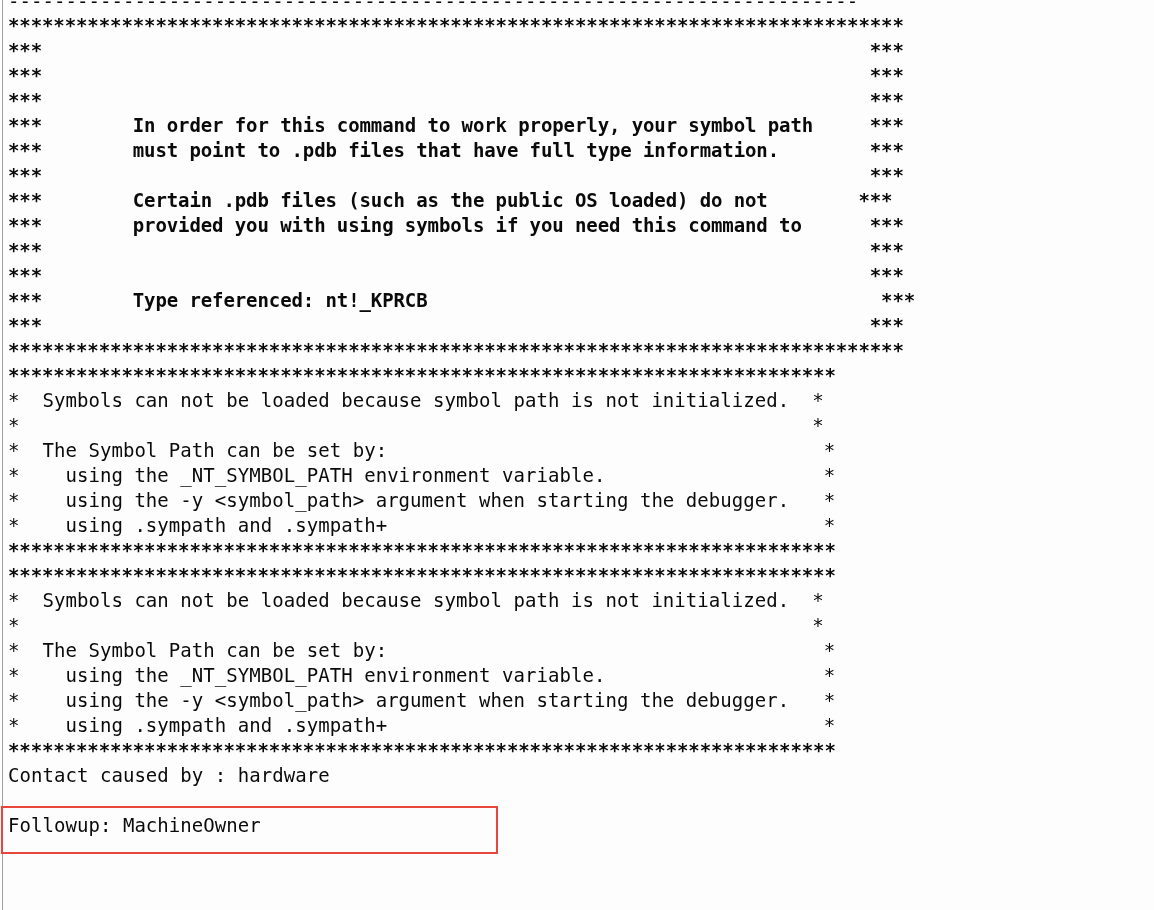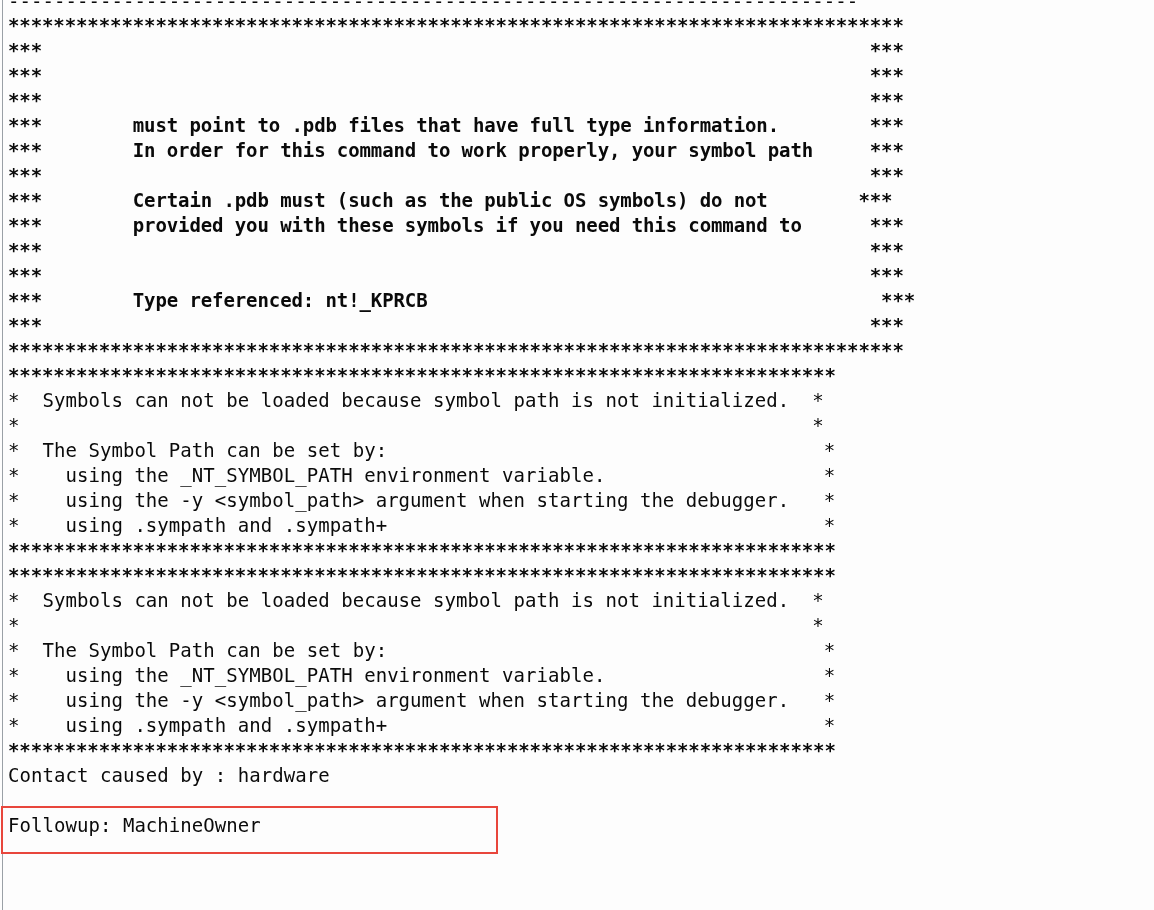--- a/index.html
+++ b/index.html
@@ -89,25 +89,25 @@
 <div id="console">
 
   <div class="left-rule"></div>
 
   <div class="lines">
       <div class="line clipped"><span class="inner">--------------------------------------------------------------------------</span></div>
       <div class="line banner">*******************************************************************************</div>
       <div class="line banner">***                                                                         ***</div>
       <div class="line banner">***                                                                         ***</div>
       <div class="line banner">***                                                                         ***</div>
+      <div class="line banner">***        In order for this command to work properly, your symbol path     ***</div>
       <div class="line banner">***        must point to .pdb files that have full type information.        ***</div>
-      <div class="line banner">***        In order for this command to work properly, your symbol path     ***</div>
       <div class="line banner">***                                                                         ***</div>
-      <div class="line banner">***        Certain .pdb must (such as the public OS symbols) do not        ***</div>
-      <div class="line banner">***        provided you with these symbols if you need this command to      ***</div>
+      <div class="line banner">***        Certain .pdb files (such as the public OS loaded) do not        ***</div>
+      <div class="line banner">***        provided you with using symbols if you need this command to      ***</div>
       <div class="line banner">***                                                                         ***</div>
       <div class="line banner">***                                                                         ***</div>
       <div class="line banner">***        Type referenced: nt!_KPRCB                                        ***</div>
       <div class="line banner">***                                                                         ***</div>
       <div class="line banner">*******************************************************************************</div>
       <div class="line banner">*************************************************************************</div>
       <div class="line">*  Symbols can not be loaded because symbol path is not initialized.  *</div>
       <div class="line">*                                                                     *</div>
       <div class="line">*  The Symbol Path can be set by:                                      *</div>
       <div class="line">*    using the _NT_SYMBOL_PATH environment variable.                   *</div>

